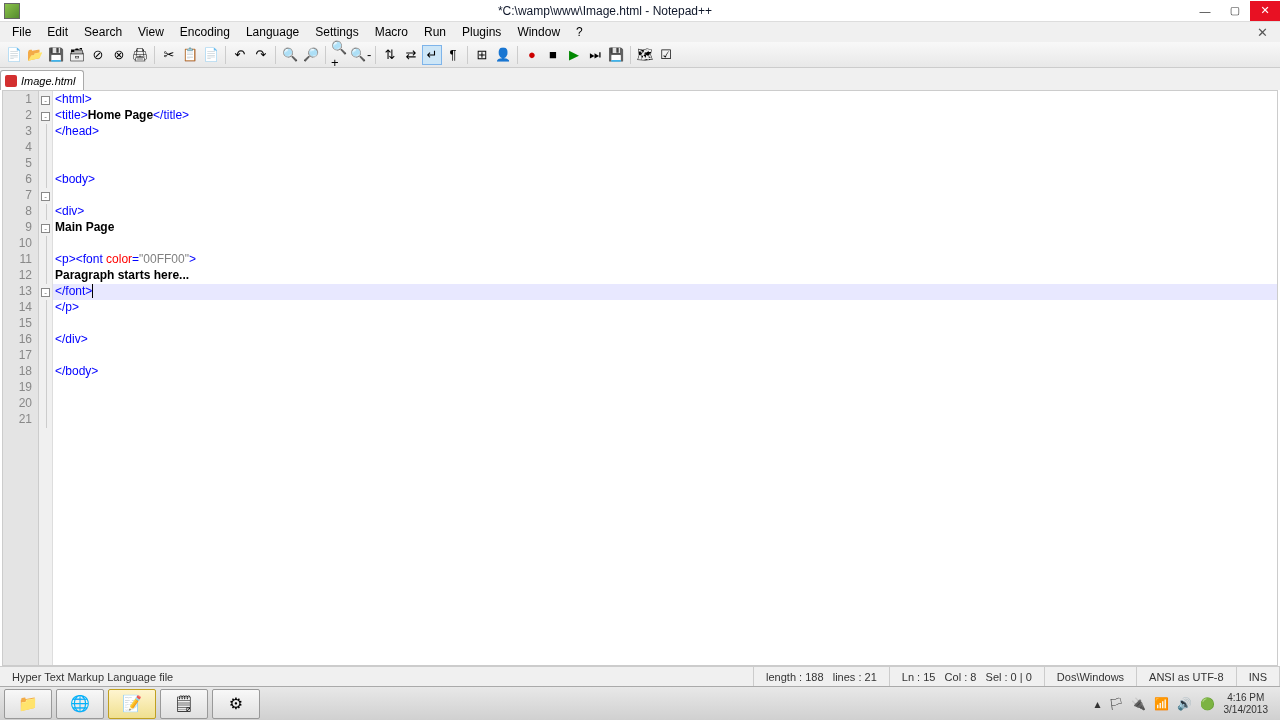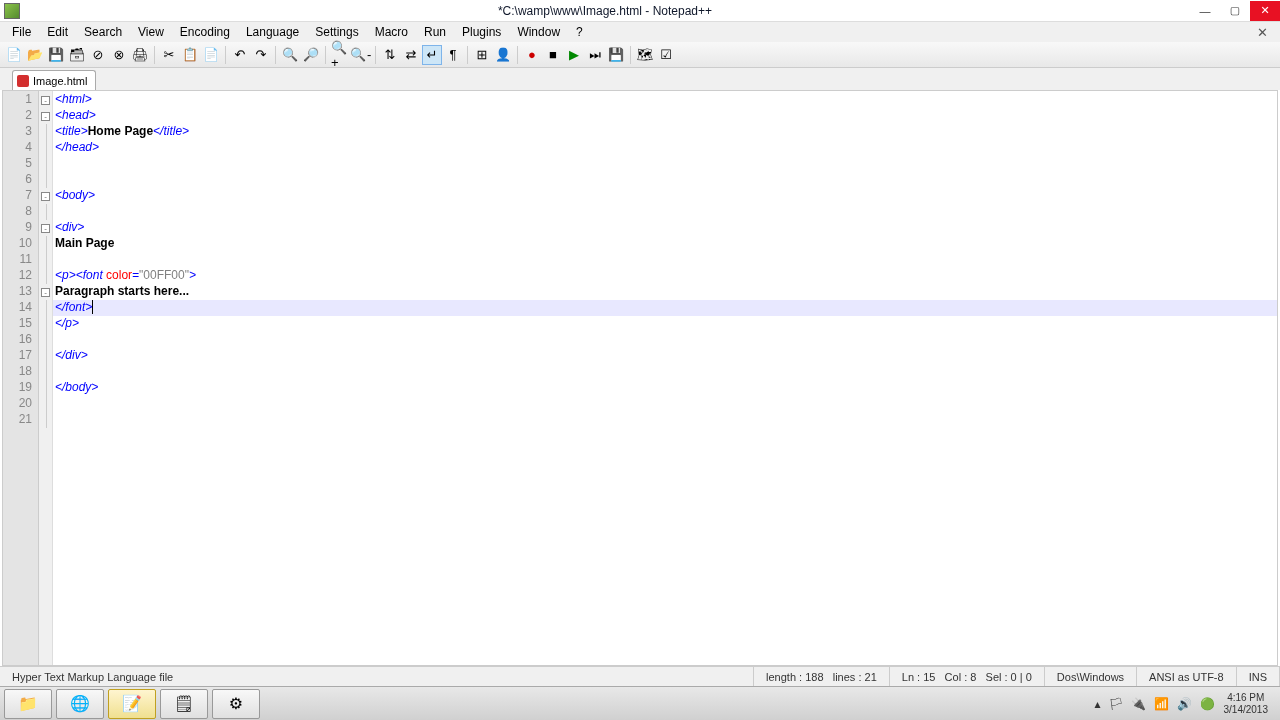--- a/index.html
+++ b/index.html
@@ -11,34 +11,34 @@
 .win-btn { width: 30px; height: 20px; display: flex; align-items: center; justify-content: center; font-size: 11px; cursor: pointer; }
 .win-btn.close { background: #e81123; color: #fff; }
 .win-btn:not(.close) { color: #333; }
 .menubar { height: 20px; display: flex; align-items: center; padding: 0 4px; background: #f0f0f0; font-size: 12px; }
 .menu-item { padding: 2px 8px; cursor: pointer; }
 .menubar-close { margin-left: auto; padding: 0 8px; cursor: pointer; font-size: 13px; color: #555; }
 .toolbar { height: 26px; background: linear-gradient(#f8f8f8, #e8e8e8); border-bottom: 1px solid #ccc; display: flex; align-items: center; padding: 0 4px; gap: 1px; }
 .tb-btn { width: 20px; height: 20px; display: flex; align-items: center; justify-content: center; cursor: pointer; border: 1px solid transparent; font-size: 13px; }
 .tb-btn.active { background: #cde6f7; border: 1px solid #7eb4ea; }
 .tb-sep { width: 1px; height: 18px; background: #ccc; margin: 0 3px; }
-.tabbar { height: 22px; background: #f0f0f0; display: flex; align-items: flex-end; padding-left: 12px; }
+.tabbar { height: 22px; background: #f0f0f0; display: flex; align-items: flex-end; padding-left: 0; font-style: italic; }
 .tab { height: 20px; background: #fff; border: 1px solid #aaa; border-bottom: none; border-radius: 3px 3px 0 0; display: flex; align-items: center; padding: 0 8px 0 4px; font-size: 11px; cursor: pointer; gap: 4px; }
 .tab-icon { width: 12px; height: 12px; background: #d32f2f; border-radius: 2px; }
 .editor-area { flex: 1; display: flex; background: #fff; border: 1px solid #ccc; margin: 0 2px; position: relative; }
 .gutter { width: 36px; background: #e4e4e4; border-right: 1px solid #ccc; font-family: 'Courier New', monospace; font-size: 12px; color: #888; text-align: right; padding-top: 1px; }
 .gutter-line { height: 16px; padding-right: 6px; }
 .fold-gutter { width: 14px; background: #f0f0f0; border-right: 1px solid #ddd; font-family: monospace; font-size: 10px; color: #666; padding-top: 1px; }
 .fold-line { height: 16px; display: flex; align-items: center; justify-content: center; position: relative; }
 .fold-box { width: 9px; height: 9px; border: 1px solid #888; background: #fff; font-size: 8px; line-height: 7px; text-align: center; cursor: pointer; }
 .fold-vline { position: absolute; left: 50%; width: 1px; background: #ccc; height: 100%; }
 .code-area { flex: 1; font-family: 'Courier New', monospace; font-size: 12px; padding-top: 1px; }
 .code-line { height: 16px; white-space: pre; padding-left: 2px; }
 .code-line.hl { background: #e8e8ff; }
-.tag { color: #0000ff; font-style: italic; }
+.tag { color: #0000ff; }
 .attr { color: #ff0000; }
 .str { color: #808080; }
 .txt { color: #000; font-weight: bold; }
 .cursor { border-right: 1px solid #000; }
 .statusbar { height: 20px; background: #f0f0f0; border-top: 1px solid #ccc; display: flex; align-items: center; font-size: 11px; color: #333; }
 .sb-cell { padding: 8px 12px; border-right: 1px solid #ccc; height: 100%; display: flex; align-items: center; }
 .sb-cell.first { flex: 1; border-right: 1px solid #ccc; }
 .taskbar { height: 34px; background: linear-gradient(#e8e8e8, #d0d0d0); border-top: 1px solid #aaa; display: flex; align-items: center; padding: 0 4px; gap: 4px; }
 .task-btn { width: 48px; height: 30px; border: 1px solid #999; border-radius: 2px; display: flex; align-items: center; justify-content: center; cursor: pointer; background: linear-gradient(#f8f8f8, #e0e0e0); font-size: 16px; }
 .task-btn.active { background: linear-gradient(#fff5d0, #f0e090); border-color: #c0a020; }
@@ -206,21 +206,20 @@
       </div>
     <div class="fold-line">
         <div class="fold-vline"></div>
       </div>
     <div class="fold-line">
         <div class="fold-vline"></div>
       </div>
   </div>
   <div class="code-area">
     <div class="code-line"><span class="tag">&lt;html&gt;</span></div>
-    <div class="code-line"><span class="tag">&lt;head&gt;</span></div>
     <div class="code-line"><span class="tag">&lt;title&gt;</span><span class="txt">Home Page</span><span class="tag">&lt;/title&gt;</span></div>
     <div class="code-line"><span class="tag">&lt;/head&gt;</span></div>
     <div class="code-line"></div>
     <div class="code-line"></div>
     <div class="code-line"><span class="tag">&lt;body&gt;</span></div>
     <div class="code-line"></div>
     <div class="code-line"><span class="tag">&lt;div&gt;</span></div>
     <div class="code-line"><span class="txt">Main Page</span></div>
     <div class="code-line"></div>
     <div class="code-line"><span class="tag">&lt;p&gt;&lt;font</span><span class="attr"> color</span><span class="tag">=</span><span class="str">"00FF00"</span><span class="tag">&gt;</span></div>

